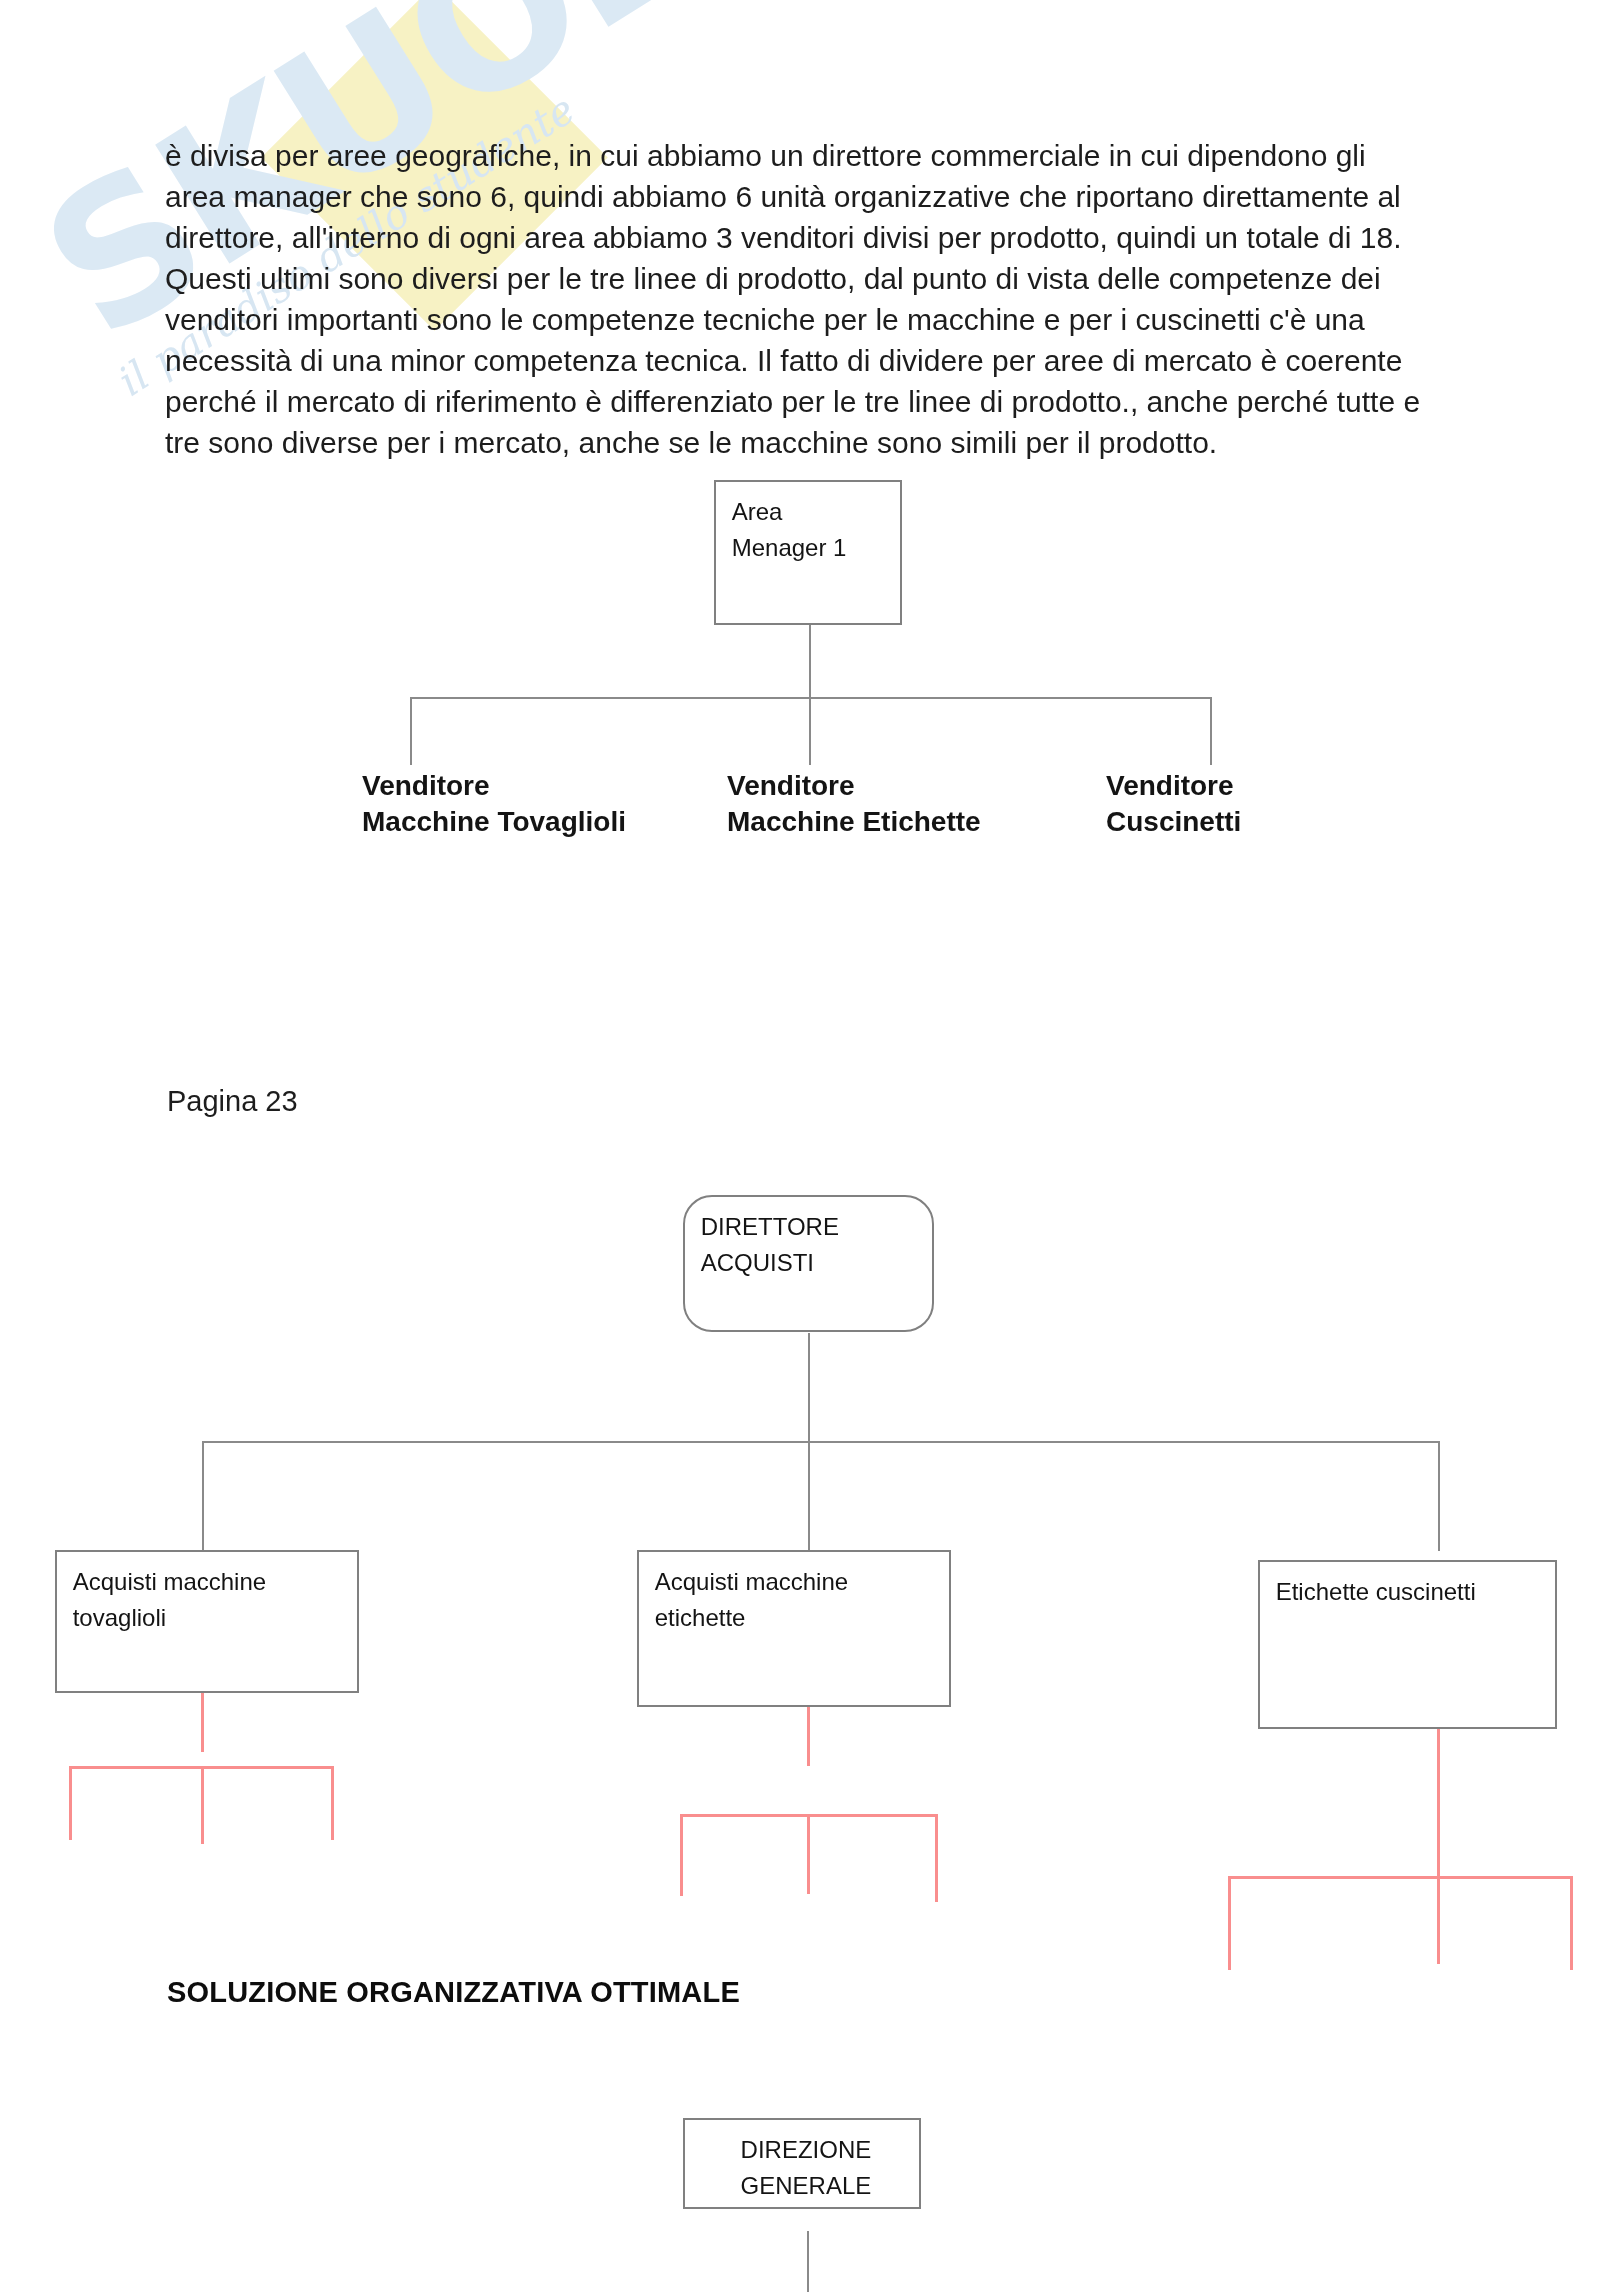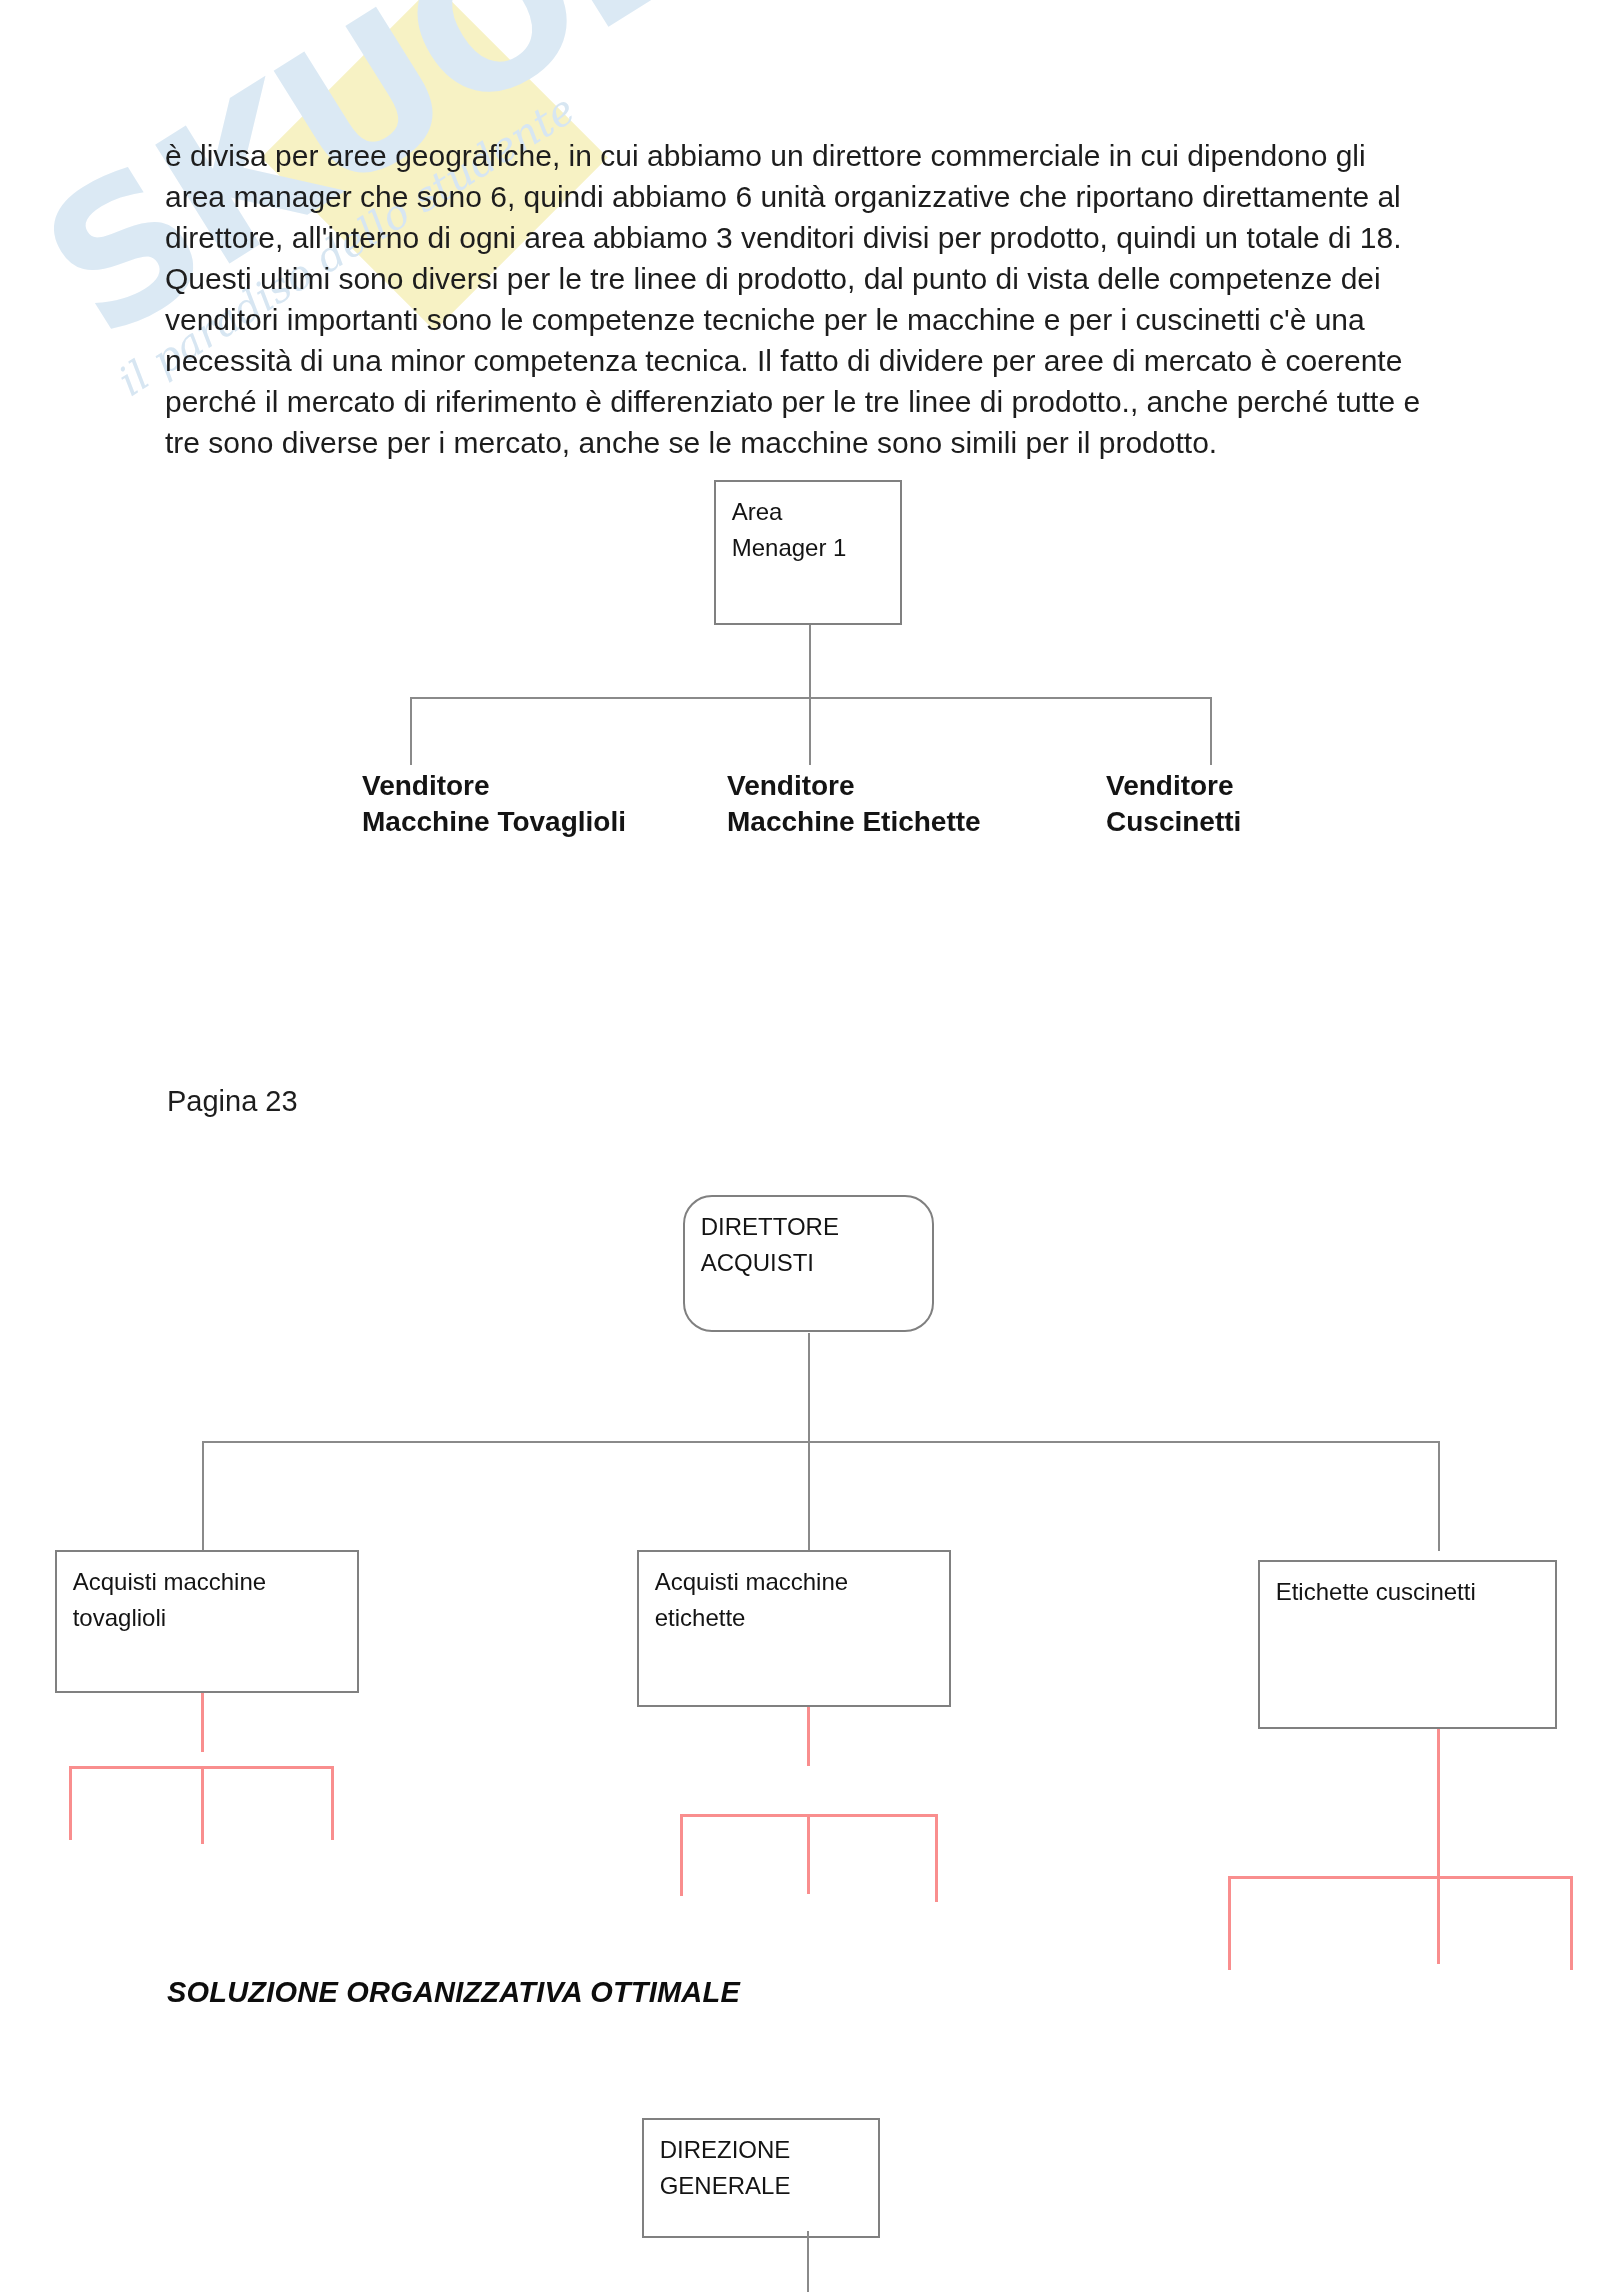--- a/index.html
+++ b/index.html
@@ -142,21 +142,20 @@
 
   
   #section-heading {
     position: absolute;
     left: 167px;
     top: 1943px;
     font-size: 29px;
     font-weight: bold;
     letter-spacing: 0.2px;
     color: #0d0d0d;
-    font-style: italic;
   }
 </style>
 </head>
 <body>
 
 <div id="page">
 
   <div id="watermark">
     <div class="wm-diamond"></div>
     <div class="wm-word">SKUOLA</div>
@@ -232,21 +231,21 @@
       <div class="ln-v-red" style="left:1437px; top:1696px; height:49px;"></div>
       <div class="ln-h-red" style="left:1228px; top:1843px; width:345px;"></div>
       <div class="ln-v-red" style="left:1228px; top:1843px; height:94px;"></div>
       <div class="ln-v-red" style="left:1437px; top:1745px; height:186px;"></div>
       <div class="ln-v-red" style="left:1570px; top:1843px; height:94px;"></div>
     </div>
 
     <div id="section-heading">SOLUZIONE ORGANIZZATIVA OTTIMALE</div>
 
     <div>
-      <div class="node-box" style="left:642px; top:2085px; width:238px; height:120px;">
+      <div class="node-box" style="left:683px; top:2085px; width:238px; height:91px;text-align:center;">
         <span class="node-text">DIREZIONE
 GENERALE</span>
       </div>
       <div class="ln-v" style="left:807px; top:2198px; height:94px;"></div>
     </div>
 
   </div>
 </div>
 
 

